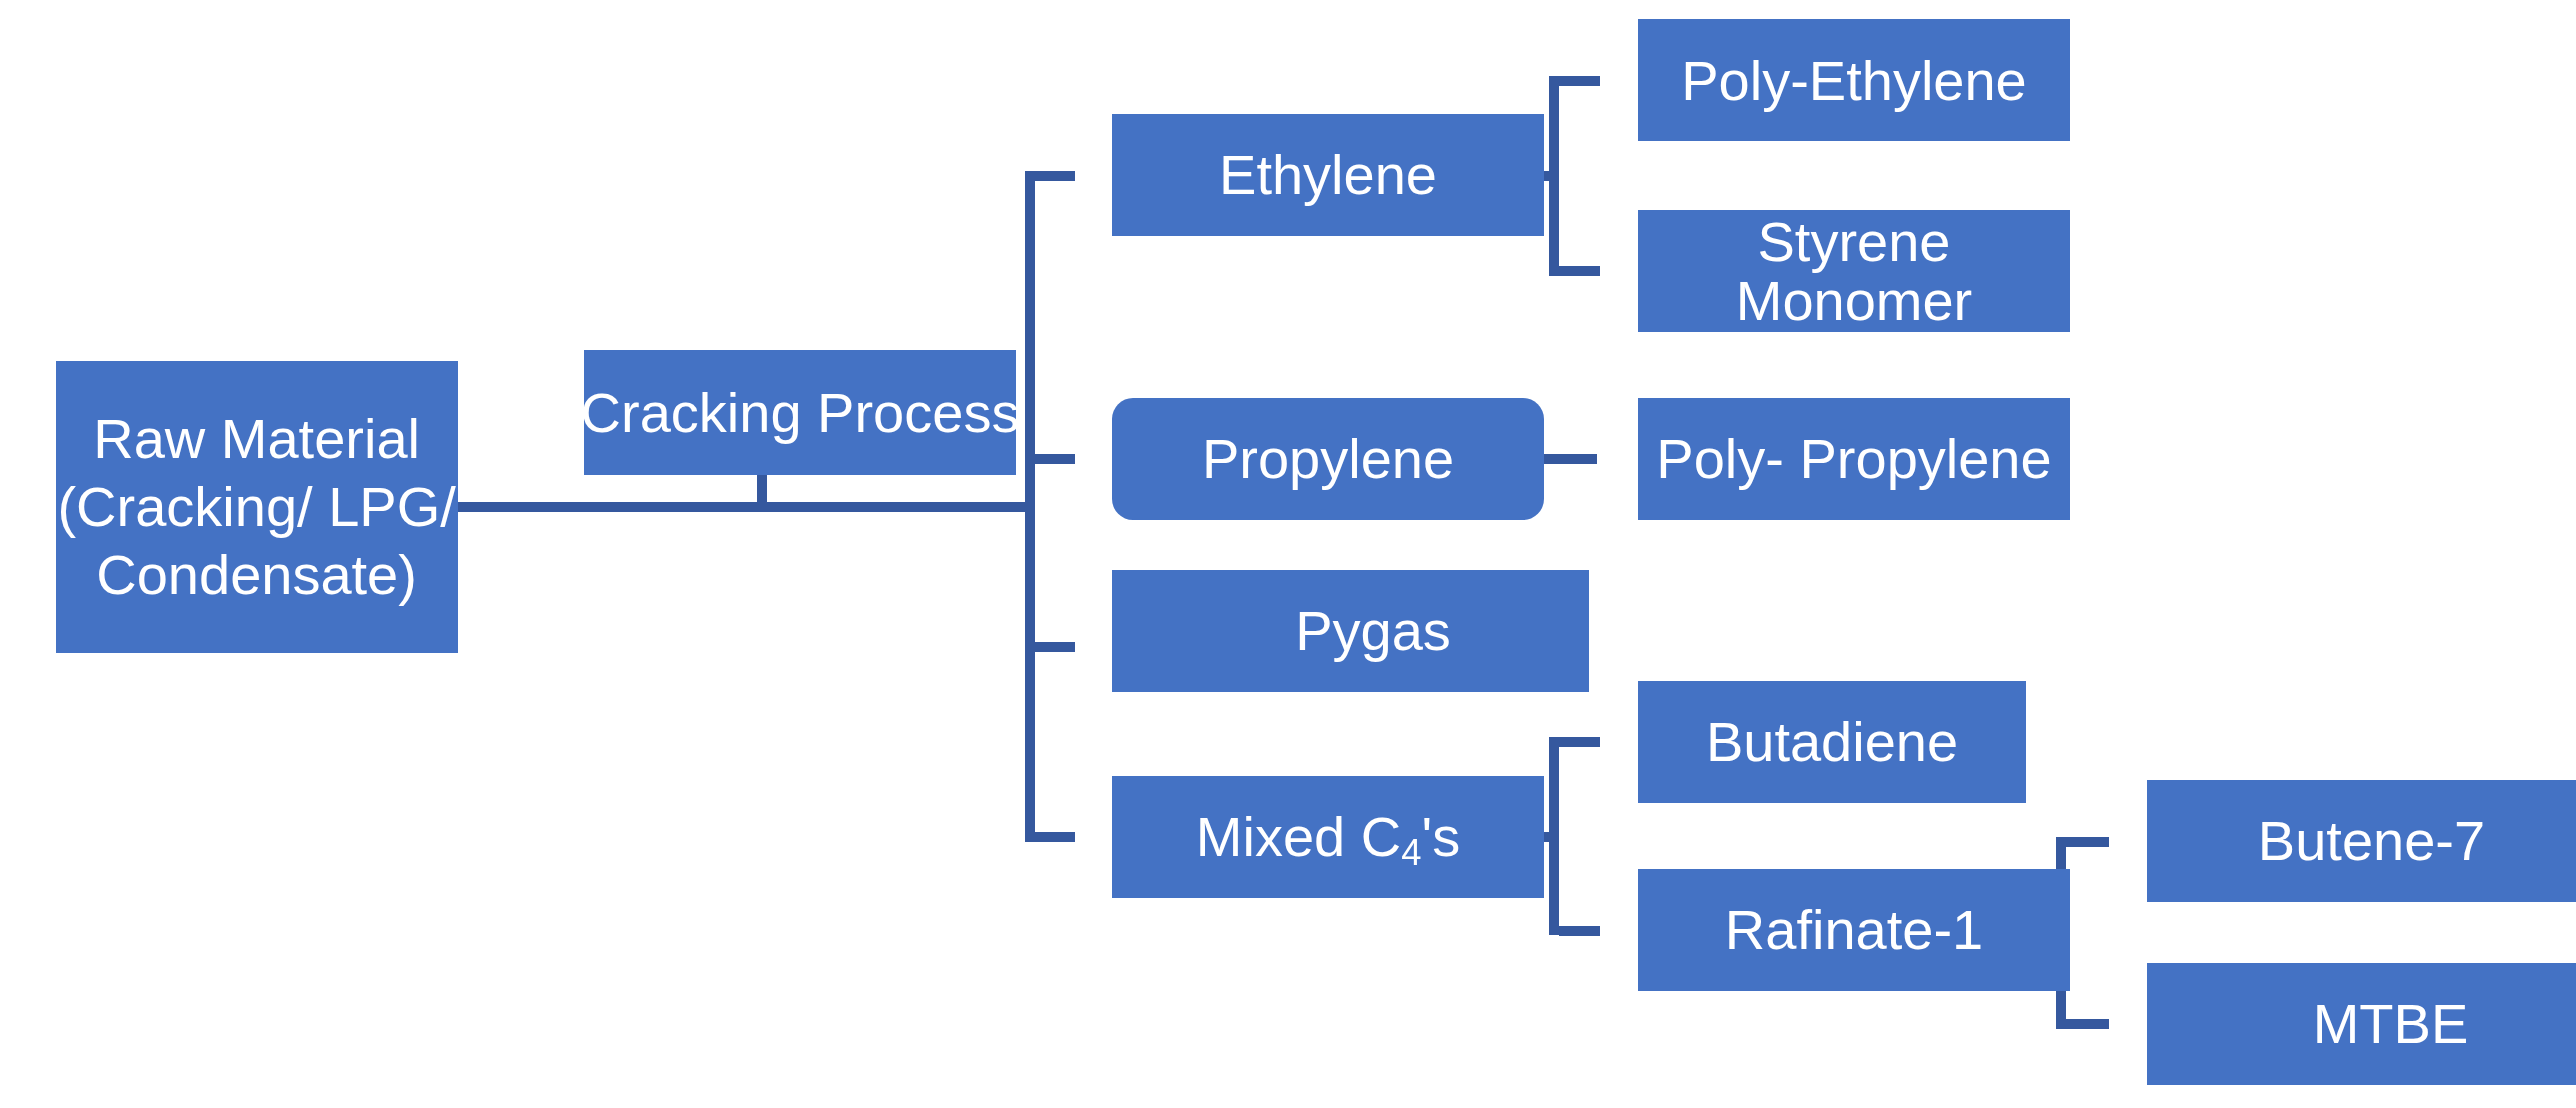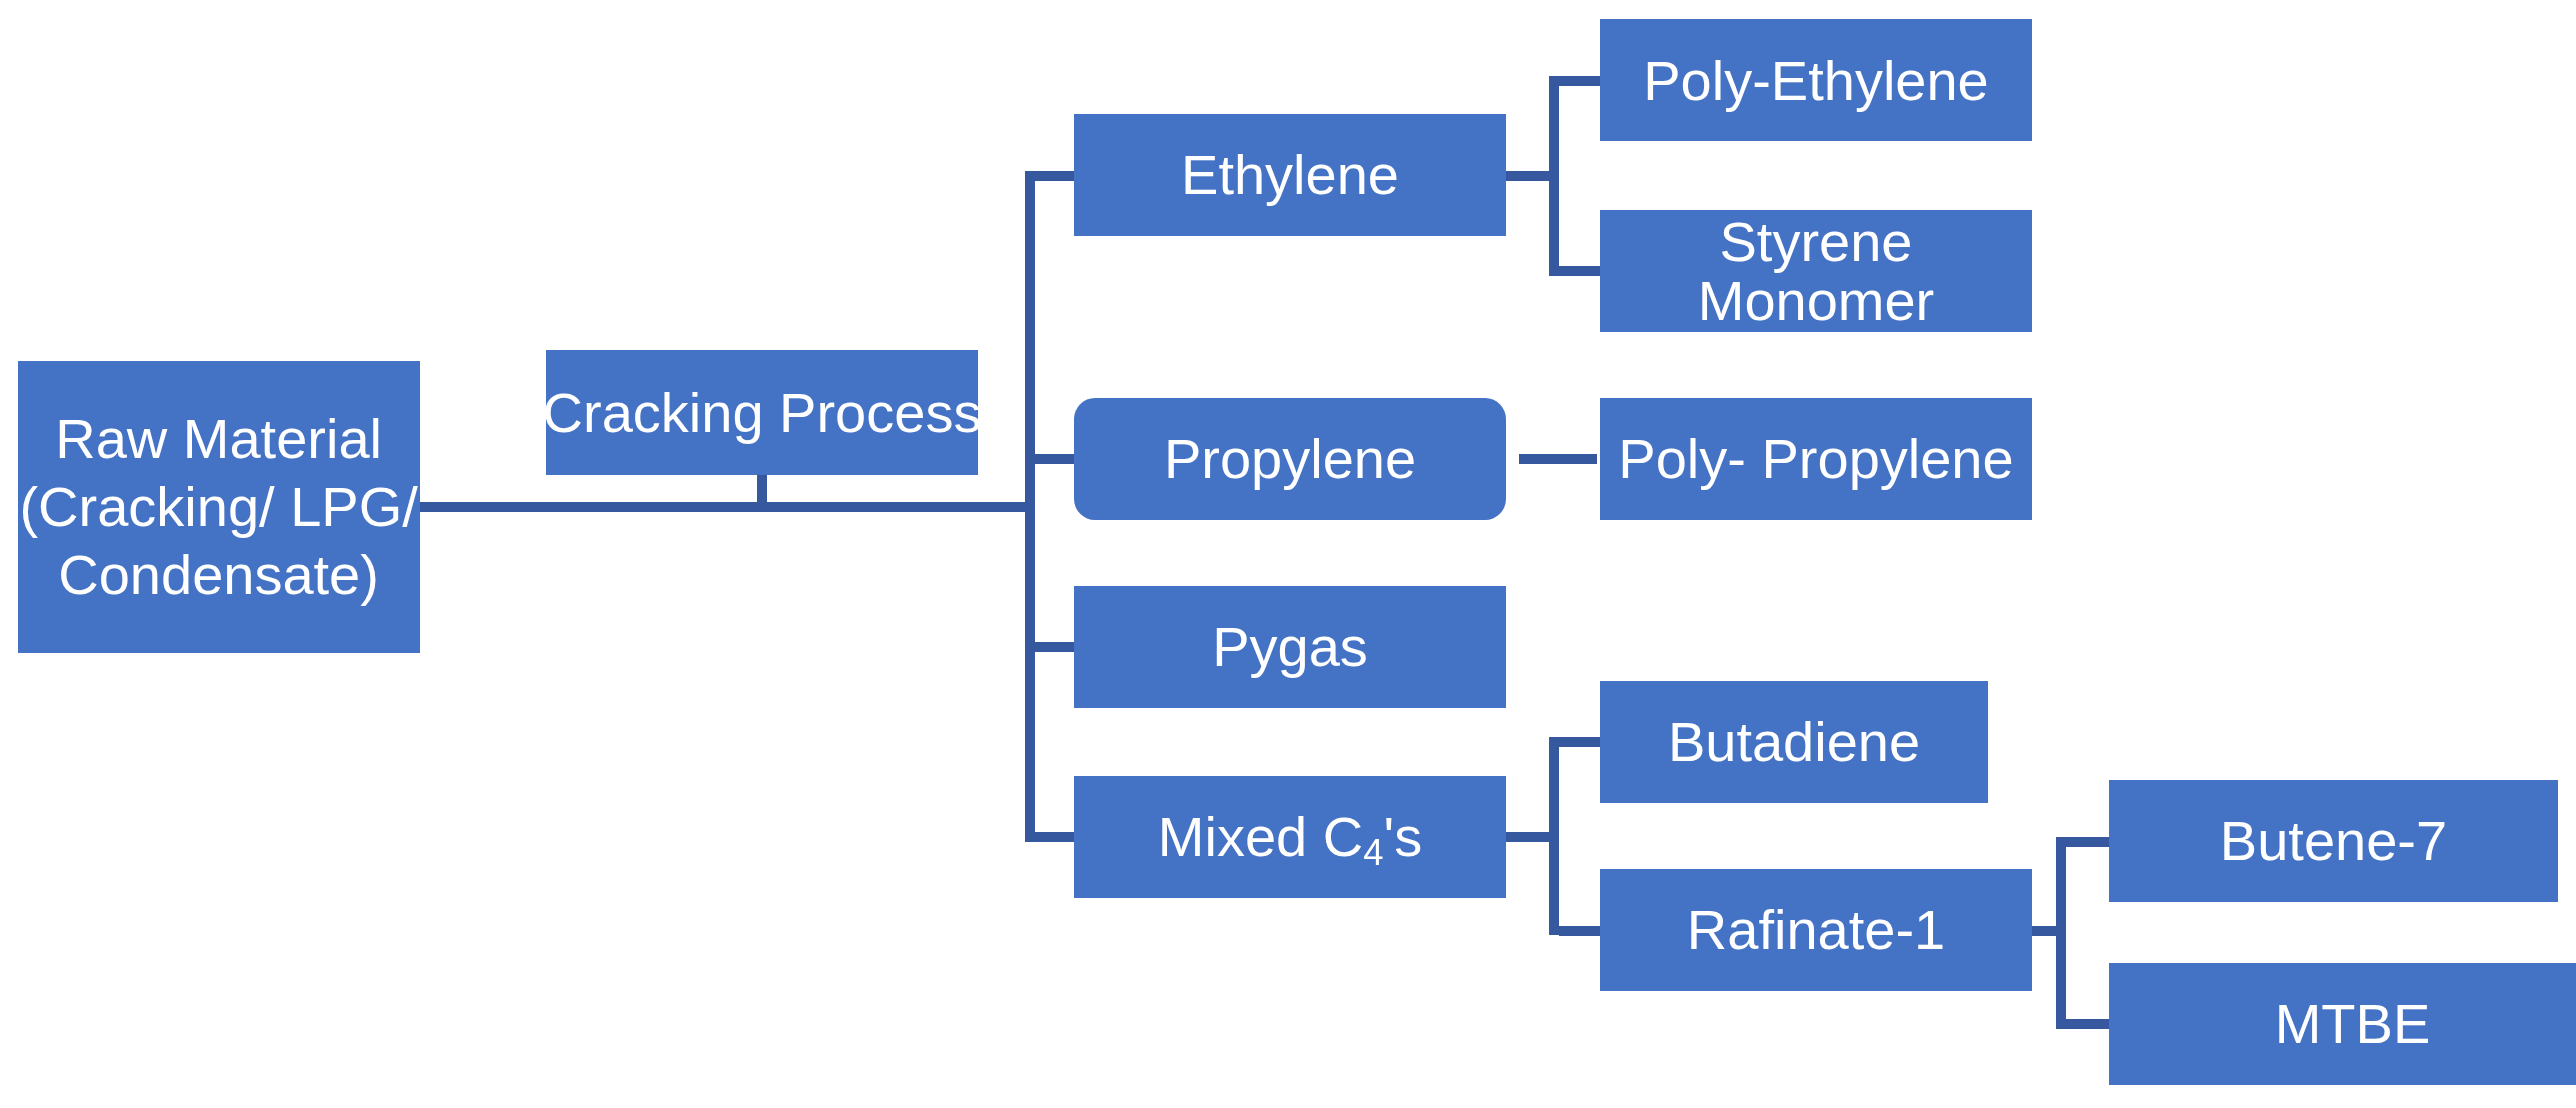--- a/index.html
+++ b/index.html
@@ -17,20 +17,21 @@
     background:var(--box_fill,#4472C4);
     color:var(--box_text,#ffffff);
     display:flex;
     flex-direction:column;
     align-items:center;
     justify-content:center;
     text-align:center;
     font-size:56px;
     line-height:1.2;
     white-space:nowrap;
+    margin-left:38px;
   }
   .node .txt { display:block; }
   .node.tight { line-height:1.06; }
   .node.loose { line-height:1.22; }
   .line {
     position:absolute;
     background:var(--connector,#35589E);
   }
   .sub {
     font-size:0.65em;
@@ -88,21 +89,21 @@
   </div>
 
   <div class="node" style="left:1074px; top:398px; width:432px; height:122px;border-radius:21px;">
     <span class="txt">Propylene</span>
   </div>
 
   <div class="node" style="left:1600px; top:398px; width:432px; height:122px;">
     <span class="txt">Poly- Propylene</span>
   </div>
 
-  <div class="node" style="left:1074px; top:586px; width:432px; height:122px;">
+  <div class="node" style="left:1074px; top:570px; width:432px; height:122px;padding-left:45px;">
     <span class="txt">Pygas</span>
   </div>
 
   <div class="node" style="left:1074px; top:776px; width:432px; height:122px;">
     <span class="txt">
       <span>Mixed C</span><span class="sub">4</span><span>'s</span>
     </span>
   </div>
 
   <div class="node" style="left:1600px; top:681px; width:388px; height:122px;">

